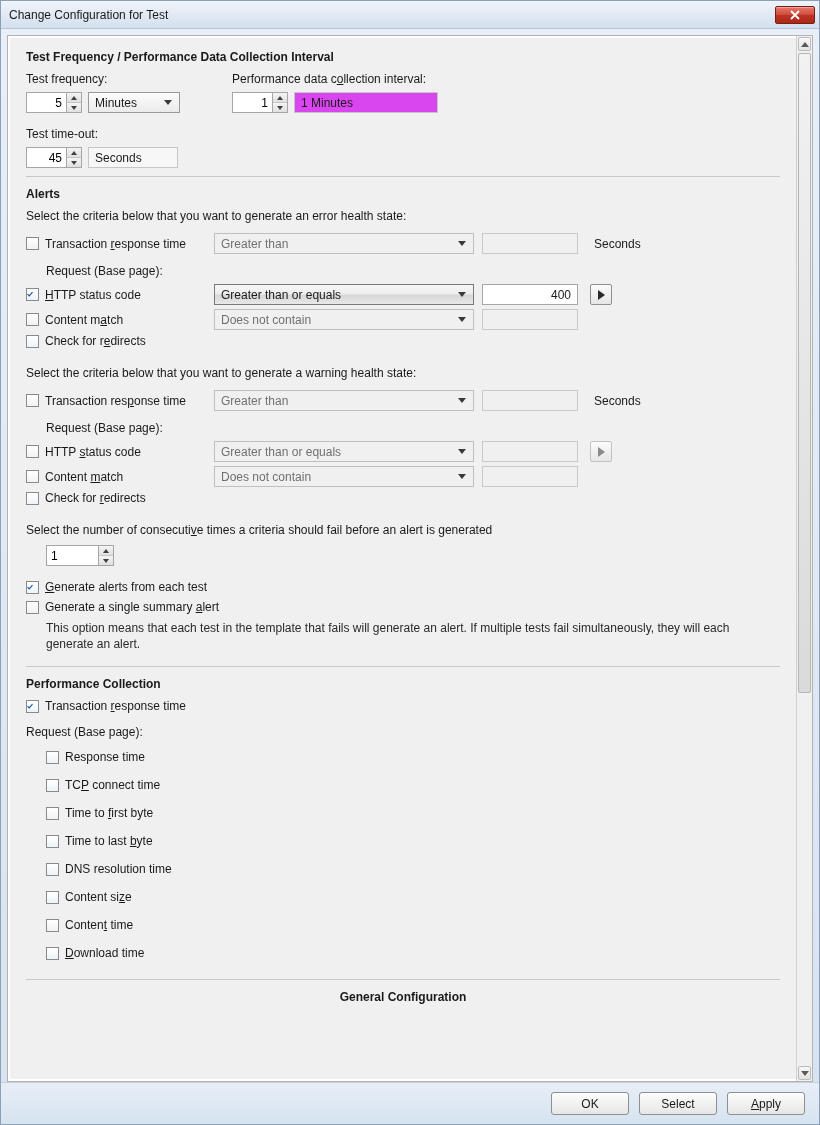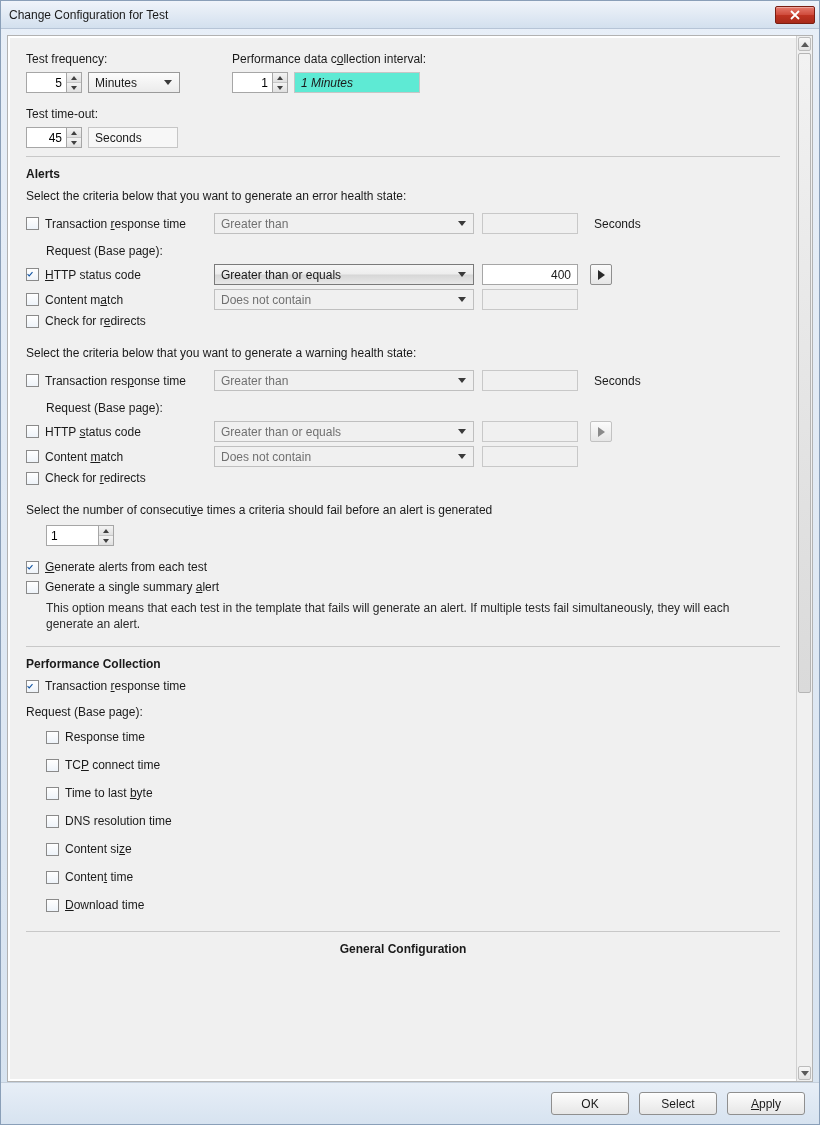--- a/index.html
+++ b/index.html
@@ -201,20 +201,21 @@
     <div class="close-btn">
       <svg viewBox="0 0 10 10">
           <path d="M1 1 L9 9 M9 1 L1 9" stroke="#fff" stroke-width="1.8" fill="none"></path>
         </svg>
     </div>
   </div>
 
   <div class="scroll-wrap">
     <div class="content">
 
+      <h3 class="section first">Test Frequency / Performance Data Collection Interval</h3>
 
       <div class="freq-grid">
         <div class="col">
           <span class="lbl">Test frequency:</span>
           <div class="row" style="margin-top:6px;">
             <span class="spinner">
               <input value="5" style="">
               <span class="spbtns">
                   <span class="spb">
                     <span class="tri2 up"></span>
@@ -241,21 +242,21 @@
               <span class="spbtns">
                   <span class="spb">
                     <span class="tri2 up"></span>
                   </span>
                   <span class="spb">
                     <span class="tri2 dn"></span>
                   </span>
                 </span>
             </span>
             <span style="width:6px;"></span>
-            <span class="textbox" style="width:126px;border-color:#c6c6c6;background:#5eead4;font-style:italic;">1 Minutes</span>
+            <span class="textbox" style="width:144px;border-color:#c6c6c6;background:#d946ef;">1 Minutes</span>
           </div>
         </div>
       </div>
 
       <div style="margin-top:10px;">
         <span class="lbl">Test time-out:</span>
         <div class="row" style="margin-top:6px;">
           <span class="spinner">
             <input value="45" style="">
             <span class="spbtns">
@@ -452,20 +453,26 @@
           </div>
         <div class="row">
             <label class="chk">
               <span class="chkbox"></span>
               <span>TC<span class="u">P</span> connect time</span>
             </label>
           </div>
         <div class="row">
             <label class="chk">
               <span class="chkbox"></span>
+              <span>Time to <span class="u">f</span>irst byte</span>
+            </label>
+          </div>
+        <div class="row">
+            <label class="chk">
+              <span class="chkbox"></span>
               <span>Time to last <span class="u">b</span>yte</span>
             </label>
           </div>
         <div class="row">
             <label class="chk">
               <span class="chkbox"></span>
               <span>DNS resolution time</span>
             </label>
           </div>
         <div class="row">

